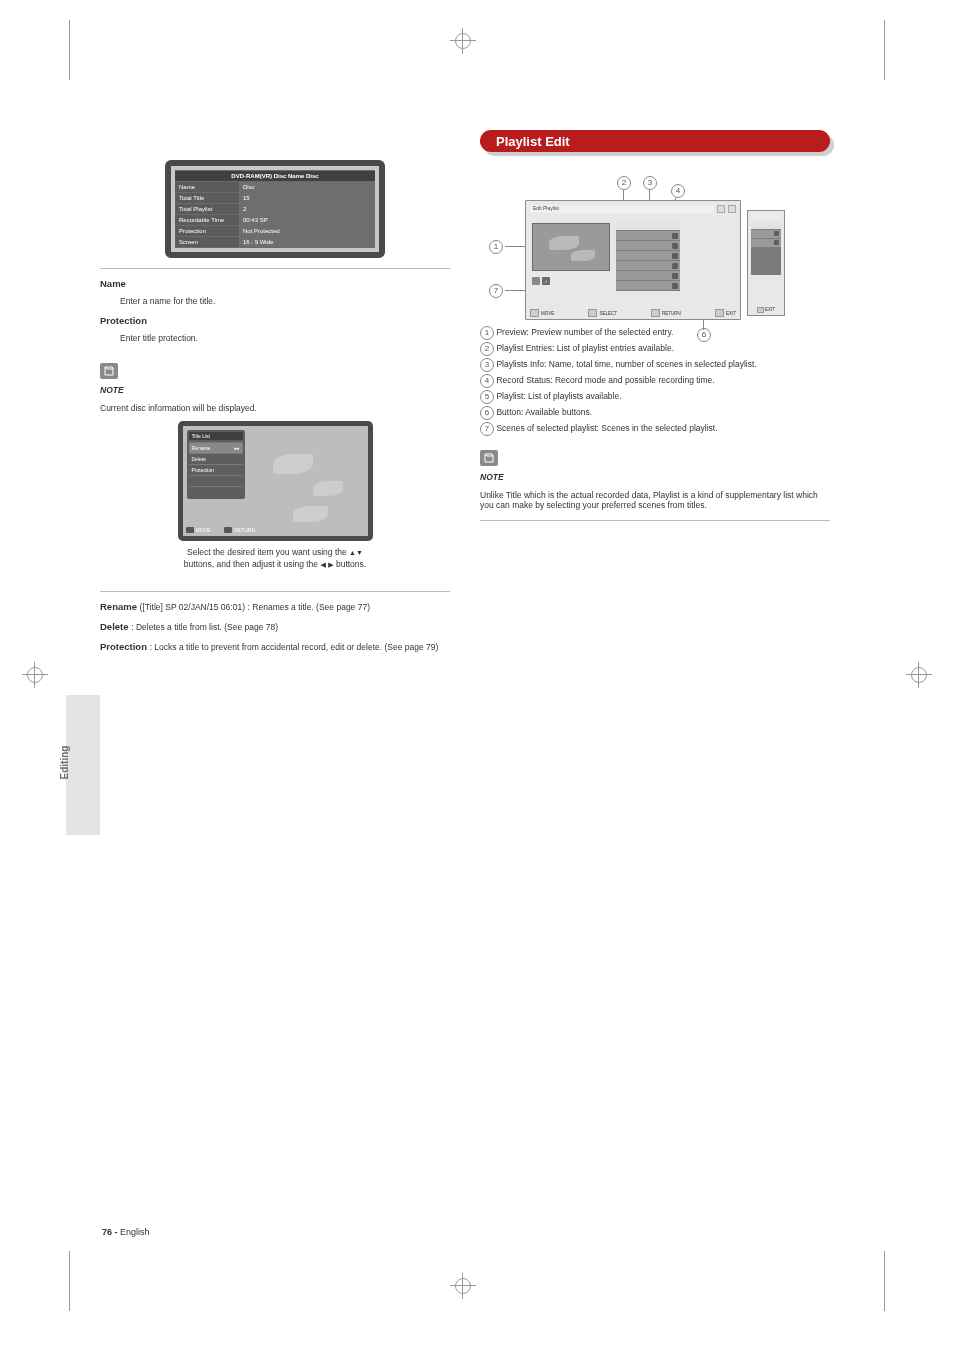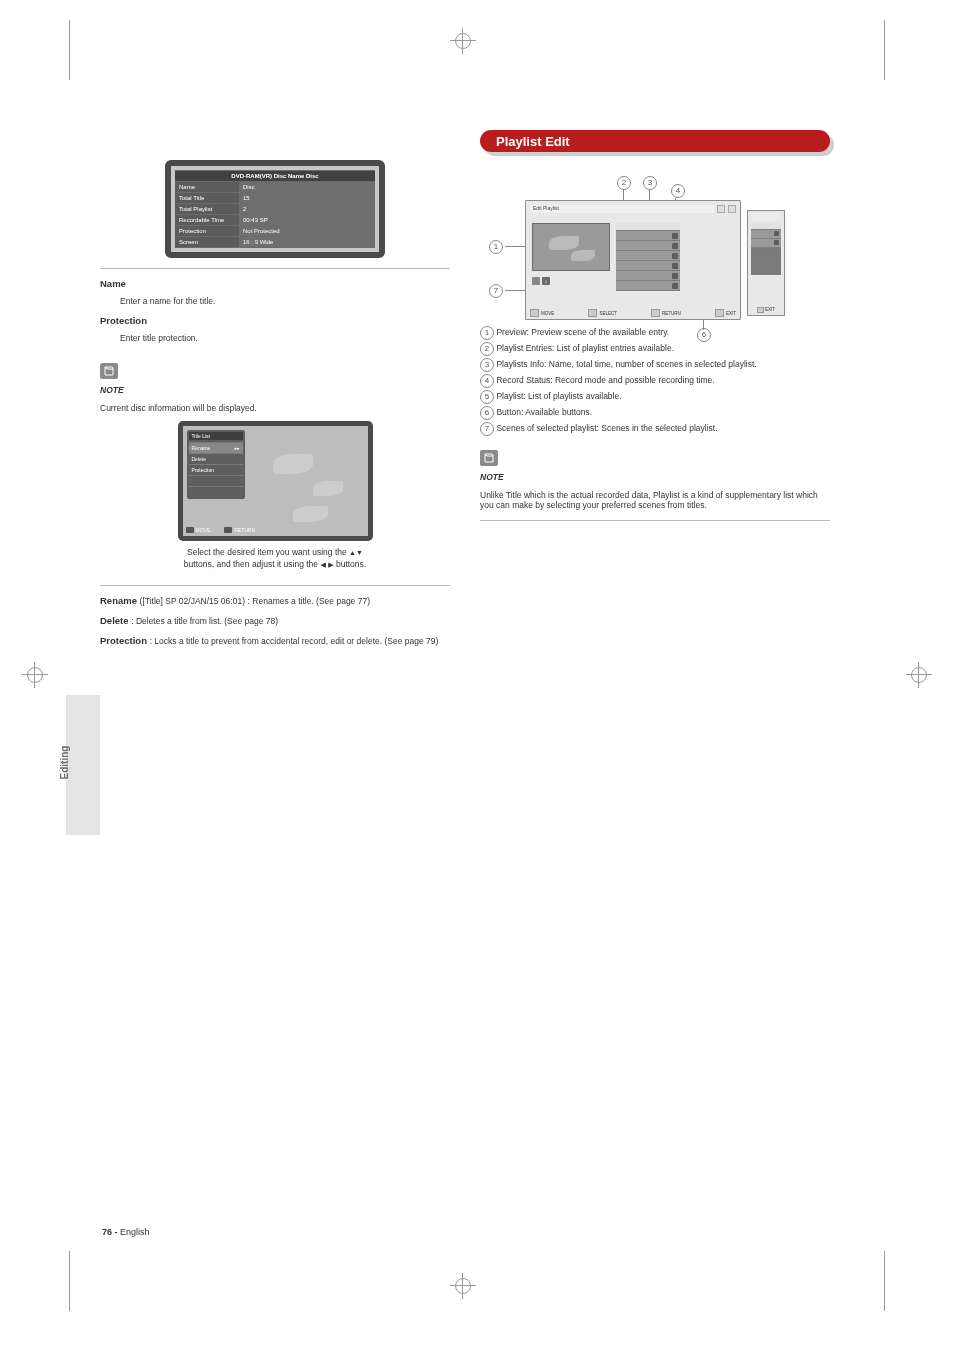--- a/index.html
+++ b/index.html
@@ -188,21 +188,21 @@
     font-size: 5px;
     color: #fff;
   }
   .edit-bottom span::before {
     content: ""; display:inline-block; width:8px; height:6px; background:#555; border-radius:1px; margin-right:2px; vertical-align:middle;
   }
 
   .caption {
     text-align: center;
     font-size: 8.5px;
-    margin: 4px auto 14px;
+    margin: 4px auto 20px;
     width: 90%;
     line-height: 1.4;
   }
 
   .left-gray-tab {
     position: absolute;
     top: 695px;
     left: 66px;
     width: 34px;
     height: 140px;
@@ -627,21 +627,21 @@
             <div class="row" style="background:#7a7a7a;"></div>
             <div class="row" style="background:#7a7a7a;"></div>
           </div>
           <div style="position:absolute; bottom:2px; left:0; right:0; text-align:center; font-size:4.5px; color:#333;">
             <span style="display:inline-block; width:7px; height:6px; background:#ccc; border:1px solid #999; vertical-align:middle;"></span> EXIT
           </div>
         </div>
       </div>
 
       <div class="nums-list">
-        <div><span class="circ-num" data-n="1"></span> <span>Preview: Preview scene of the available entry.</span></div>
+        <div><span class="circ-num" data-n="1"></span> <span>Preview: Preview number of the selected entry.</span></div>
         <div><span class="circ-num" data-n="2"></span> <span>Playlist Entries: List of playlist entries available.</span></div>
         <div><span class="circ-num" data-n="3"></span> <span>Playlists Info: Name, total time, number of scenes in selected playlist.</span></div>
         <div><span class="circ-num" data-n="4"></span> <span>Record Status: Record mode and possible recording time.</span></div>
         <div><span class="circ-num" data-n="5"></span> <span>Playlist: List of playlists available.</span></div>
         <div><span class="circ-num" data-n="6"></span> <span>Button: Available buttons.</span></div>
         <div><span class="circ-num" data-n="7"></span> <span>Scenes of selected playlist: Scenes in the selected playlist.</span></div>
       </div>
 
       <div class="note-row" style="margin-top:14px;">
         <div class="note-icon">

